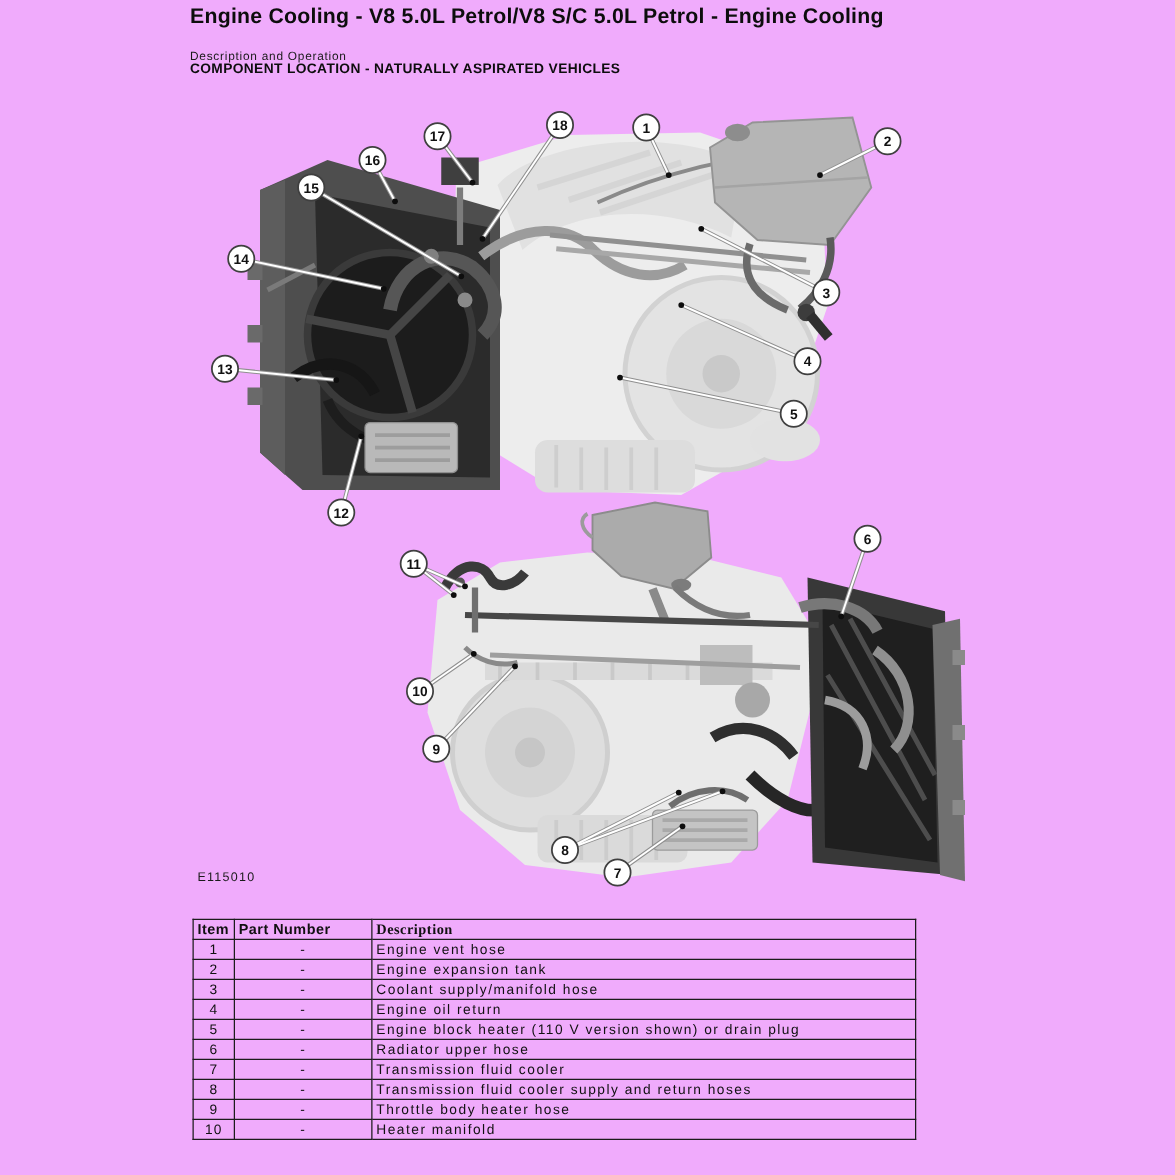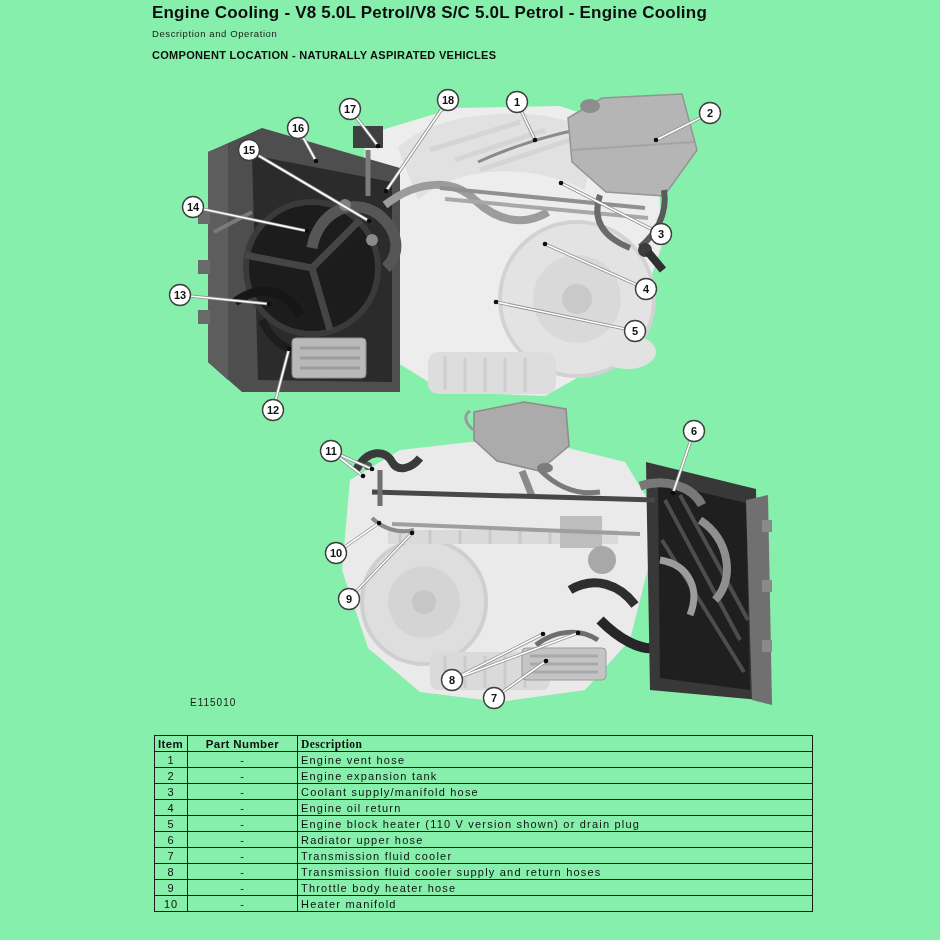--- a/index.html
+++ b/index.html
@@ -1,31 +1,31 @@
 <!DOCTYPE html>
 <html><head>
 <meta charset="utf-8">
 <style>
   html,body{margin:0;padding:0;background:#ffffff;}
-  .page{position:relative;width:940px;height:940px;background:#86efac;overflow:hidden;
+  .page{position:relative;width:940px;height:940px;background:#f0abfc;overflow:hidden;
         font-family:"Liberation Sans",sans-serif;color:#111;}
   .doc-header{position:absolute;left:152px;top:3px;width:720px;}
   .doc-title{font-size:17px;font-weight:bold;line-height:19px;letter-spacing:0.2px;color:#0d0d0d;}
-  .doc-subtitle{font-size:9.5px;line-height:11px;margin-top:6px;letter-spacing:0.6px;color:#1a1a1a;}
+  .doc-subtitle{font-size:9.5px;line-height:11px;margin-top:18px;letter-spacing:0.6px;color:#1a1a1a;}
   .section-heading{position:absolute;left:152px;top:49px;font-size:11px;font-weight:bold;
         letter-spacing:0.3px;color:#0d0d0d;}
   .figure-layer{position:absolute;left:0;top:0;width:940px;height:940px;}
-  .figure-id{position:absolute;left:158px;top:697px;font-size:10px;letter-spacing:1px;color:#1a1a1a;margin-left:32px;}
-  .parts-table{position:absolute;left:154px;top:735px;width:659px;border-collapse:collapse;
+  .figure-id{position:absolute;left:158px;top:697px;font-size:10px;letter-spacing:1px;color:#1a1a1a;}
+  .parts-table{position:absolute;left:154px;top:735px;width:579px;border-collapse:collapse;
         table-layout:fixed;padding-left:48px;}
   .parts-table th,.parts-table td{border:1.5px solid #1c1c1c;font-size:11px;
         height:13px;padding:1px 3px;white-space:nowrap;overflow:hidden;}
   .parts-table th{font-size:11.5px;font-weight:bold;letter-spacing:0.4px;}
   .th-item{text-align:left;padding-left:3px;}
-  .th-part{text-align:center;margin-top:42px;}
+  .th-part{text-align:left;margin-top:42px;}
   .th-desc{text-align:left;padding-left:7px;font-family:Liberation Serif, serif;}
   .c-item{text-align:center;letter-spacing:0.8px;}
   .c-part{text-align:center;letter-spacing:0.8px;}
   .c-desc{text-align:left;padding-left:7px;letter-spacing:1.2px;margin-left:48px;}
   svg text.callout-num{font-family:"Liberation Sans",sans-serif;font-size:11px;font-weight:bold;fill:#111;}
 </style>
 </head>
 <body>
 
 <div class="page">

